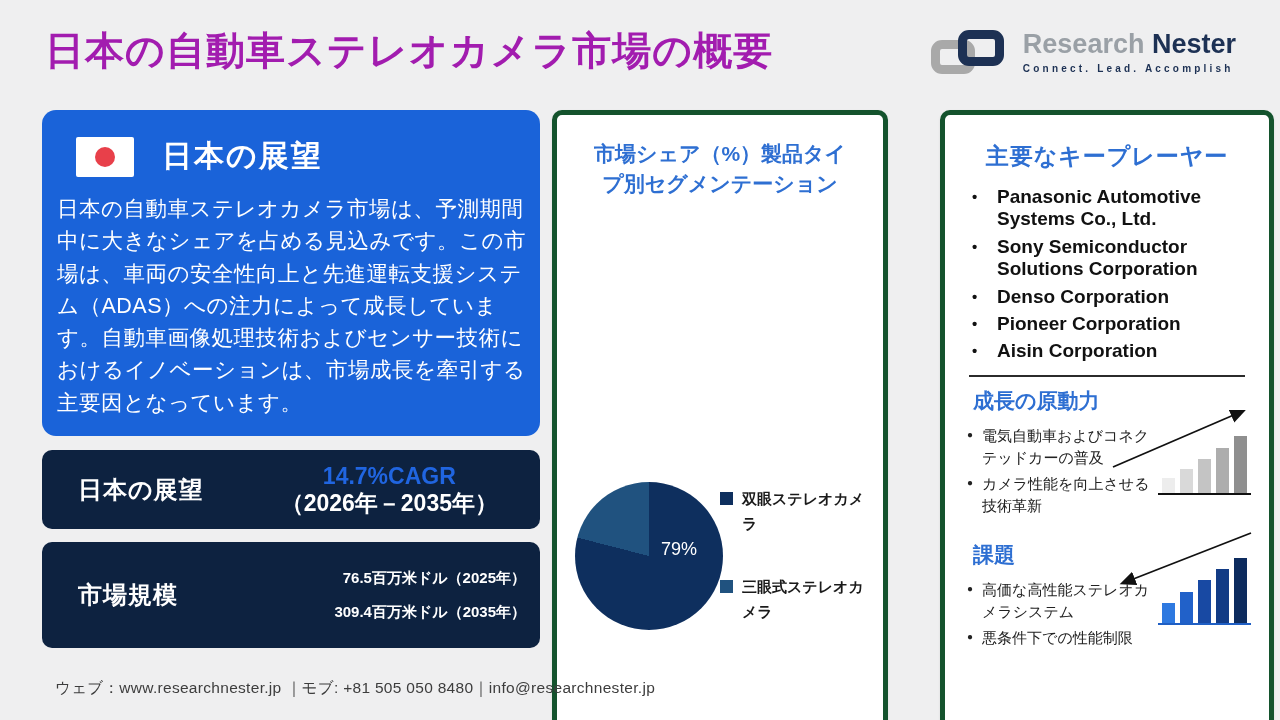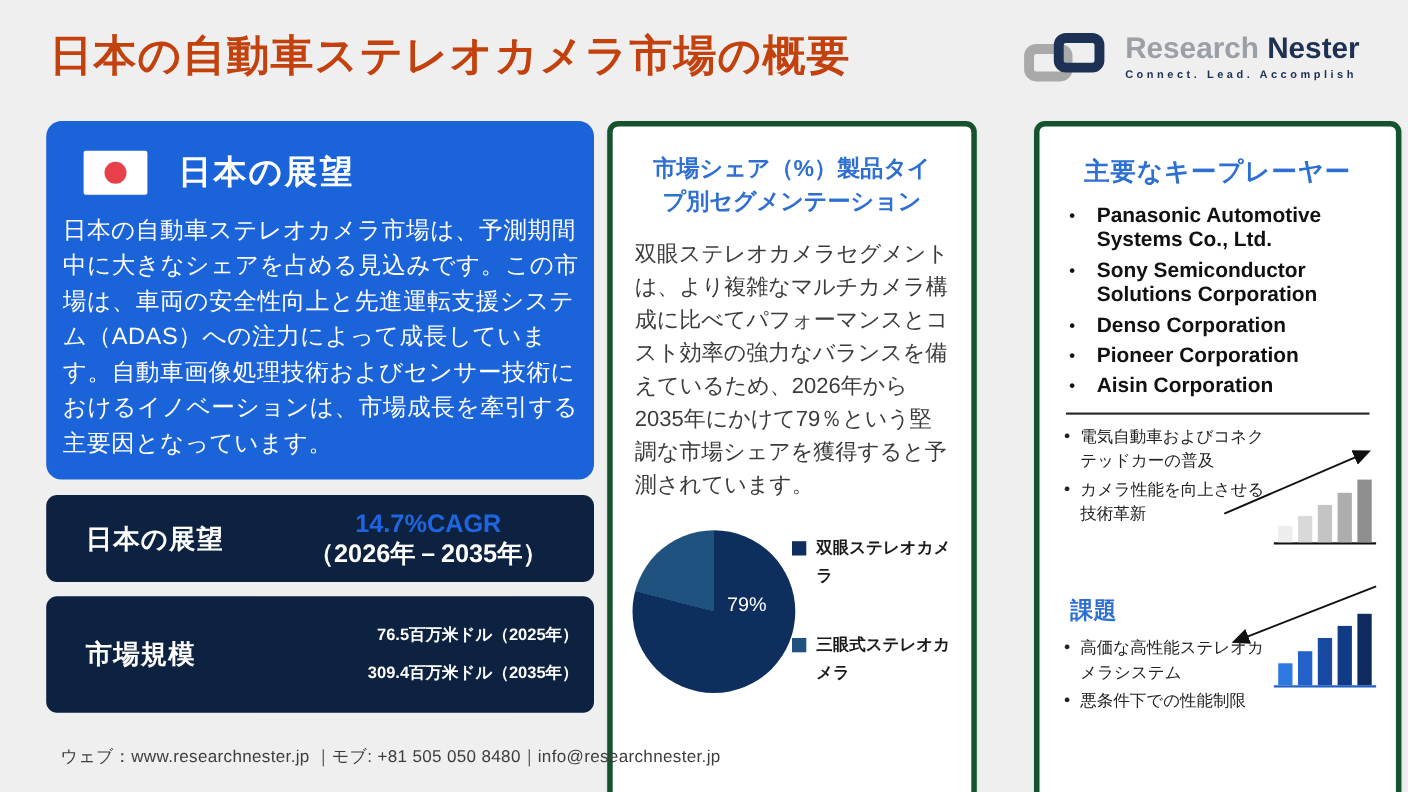--- a/index.html
+++ b/index.html
@@ -2,21 +2,21 @@
 <html lang="ja"><head>
 <meta charset="utf-8">
 <style>
   * { margin:0; padding:0; box-sizing:border-box; }
   html,body { width:1280px; height:720px; }
   body { font-family:"Liberation Sans","DejaVu Sans",sans-serif; background:#efeff0; }
   .canvas { position:relative; width:1280px; height:720px; background:#efeff0; overflow:hidden; }
 
   
   .page-title { position:absolute; left:45px; top:24px; font-size:39px; font-weight:bold;
-                color:#c2410c; letter-spacing:1px; }
+                color:#a21caf; letter-spacing:1px; }
   .logo { position:absolute; right:44px; top:24px; display:flex; align-items:center; gap:14px; }
   .logo-icon { position:relative; width:78px; height:56px; }
   .logo-link-gray { position:absolute; left:0; top:16px; width:44px; height:34px;
                     border:9px solid #a9a9a9; border-radius:11px; }
   .logo-link-navy { position:absolute; left:27px; top:6px; width:46px; height:36px;
                     border:9px solid #1d3154; border-radius:11px; }
   .logo-text .brand { font-size:27px; font-weight:bold; line-height:1.05; }
   .brand-first { color:#9aa0a6; }
   .brand-second { color:#1d3154; }
   .logo-text .tagline { font-size:10px; font-weight:bold; color:#1d3154; letter-spacing:3.2px; margin-top:4px; }
@@ -129,21 +129,20 @@
   <div class="stat-row size">
     <span class="stat-label">市場規模</span>
     <span class="size-block">
       <span class="size-line" style="display:block;">76.5百万米ドル（2025年）</span>
       <span class="size-line" style="display:block;">309.4百万米ドル（2035年）</span>
     </span>
   </div>
 
   <div class="card seg-card">
     <div class="seg-heading">市場シェア（%）製品タイプ別セグメンテーション</div>
-    <div class="seg-body">双眼ステレオカメラセグメントは、より複雑なマルチカメラ構成に比べてパフォーマンスとコスト効率の強力なバランスを備えているため、2026年から2035年にかけて79％という堅調な市場シェアを獲得すると予測されています。</div>
 
     <div class="pie" style="background: conic-gradient(rgb(14, 47, 94) 0deg, rgb(14, 47, 94) 284.4deg, rgb(32, 82, 127) 284.4deg, rgb(32, 82, 127) 360deg);"></div>
     <div class="pie-label">79%</div>
 
     <div class="legend-item l1">
       <span class="legend-swatch" style="background: rgb(14, 47, 94);"></span>
       <span>双眼ステレオカメラ</span>
     </div>
     <div class="legend-item l2">
       <span class="legend-swatch" style="background: rgb(32, 82, 127);"></span>
@@ -173,20 +172,21 @@
         </li>
       <li class="player-item">
           <span class="player-bullet">•</span>
           <span>Aisin Corporation</span>
         </li>
     </ul>
 
     <hr class="section-divider">
 
     <div class="sub-section growth-section">
+      <div class="sub-heading">成長の原動力</div>
       <div class="sub-item">
           <span class="sub-bullet">●</span>
           <span>電気自動車およびコネクテッドカーの普及</span>
         </div>
       <div class="sub-item">
           <span class="sub-bullet">●</span>
           <span>カメラ性能を向上させる技術革新</span>
         </div>
 
       <div class="mini-chart growth-chart">

